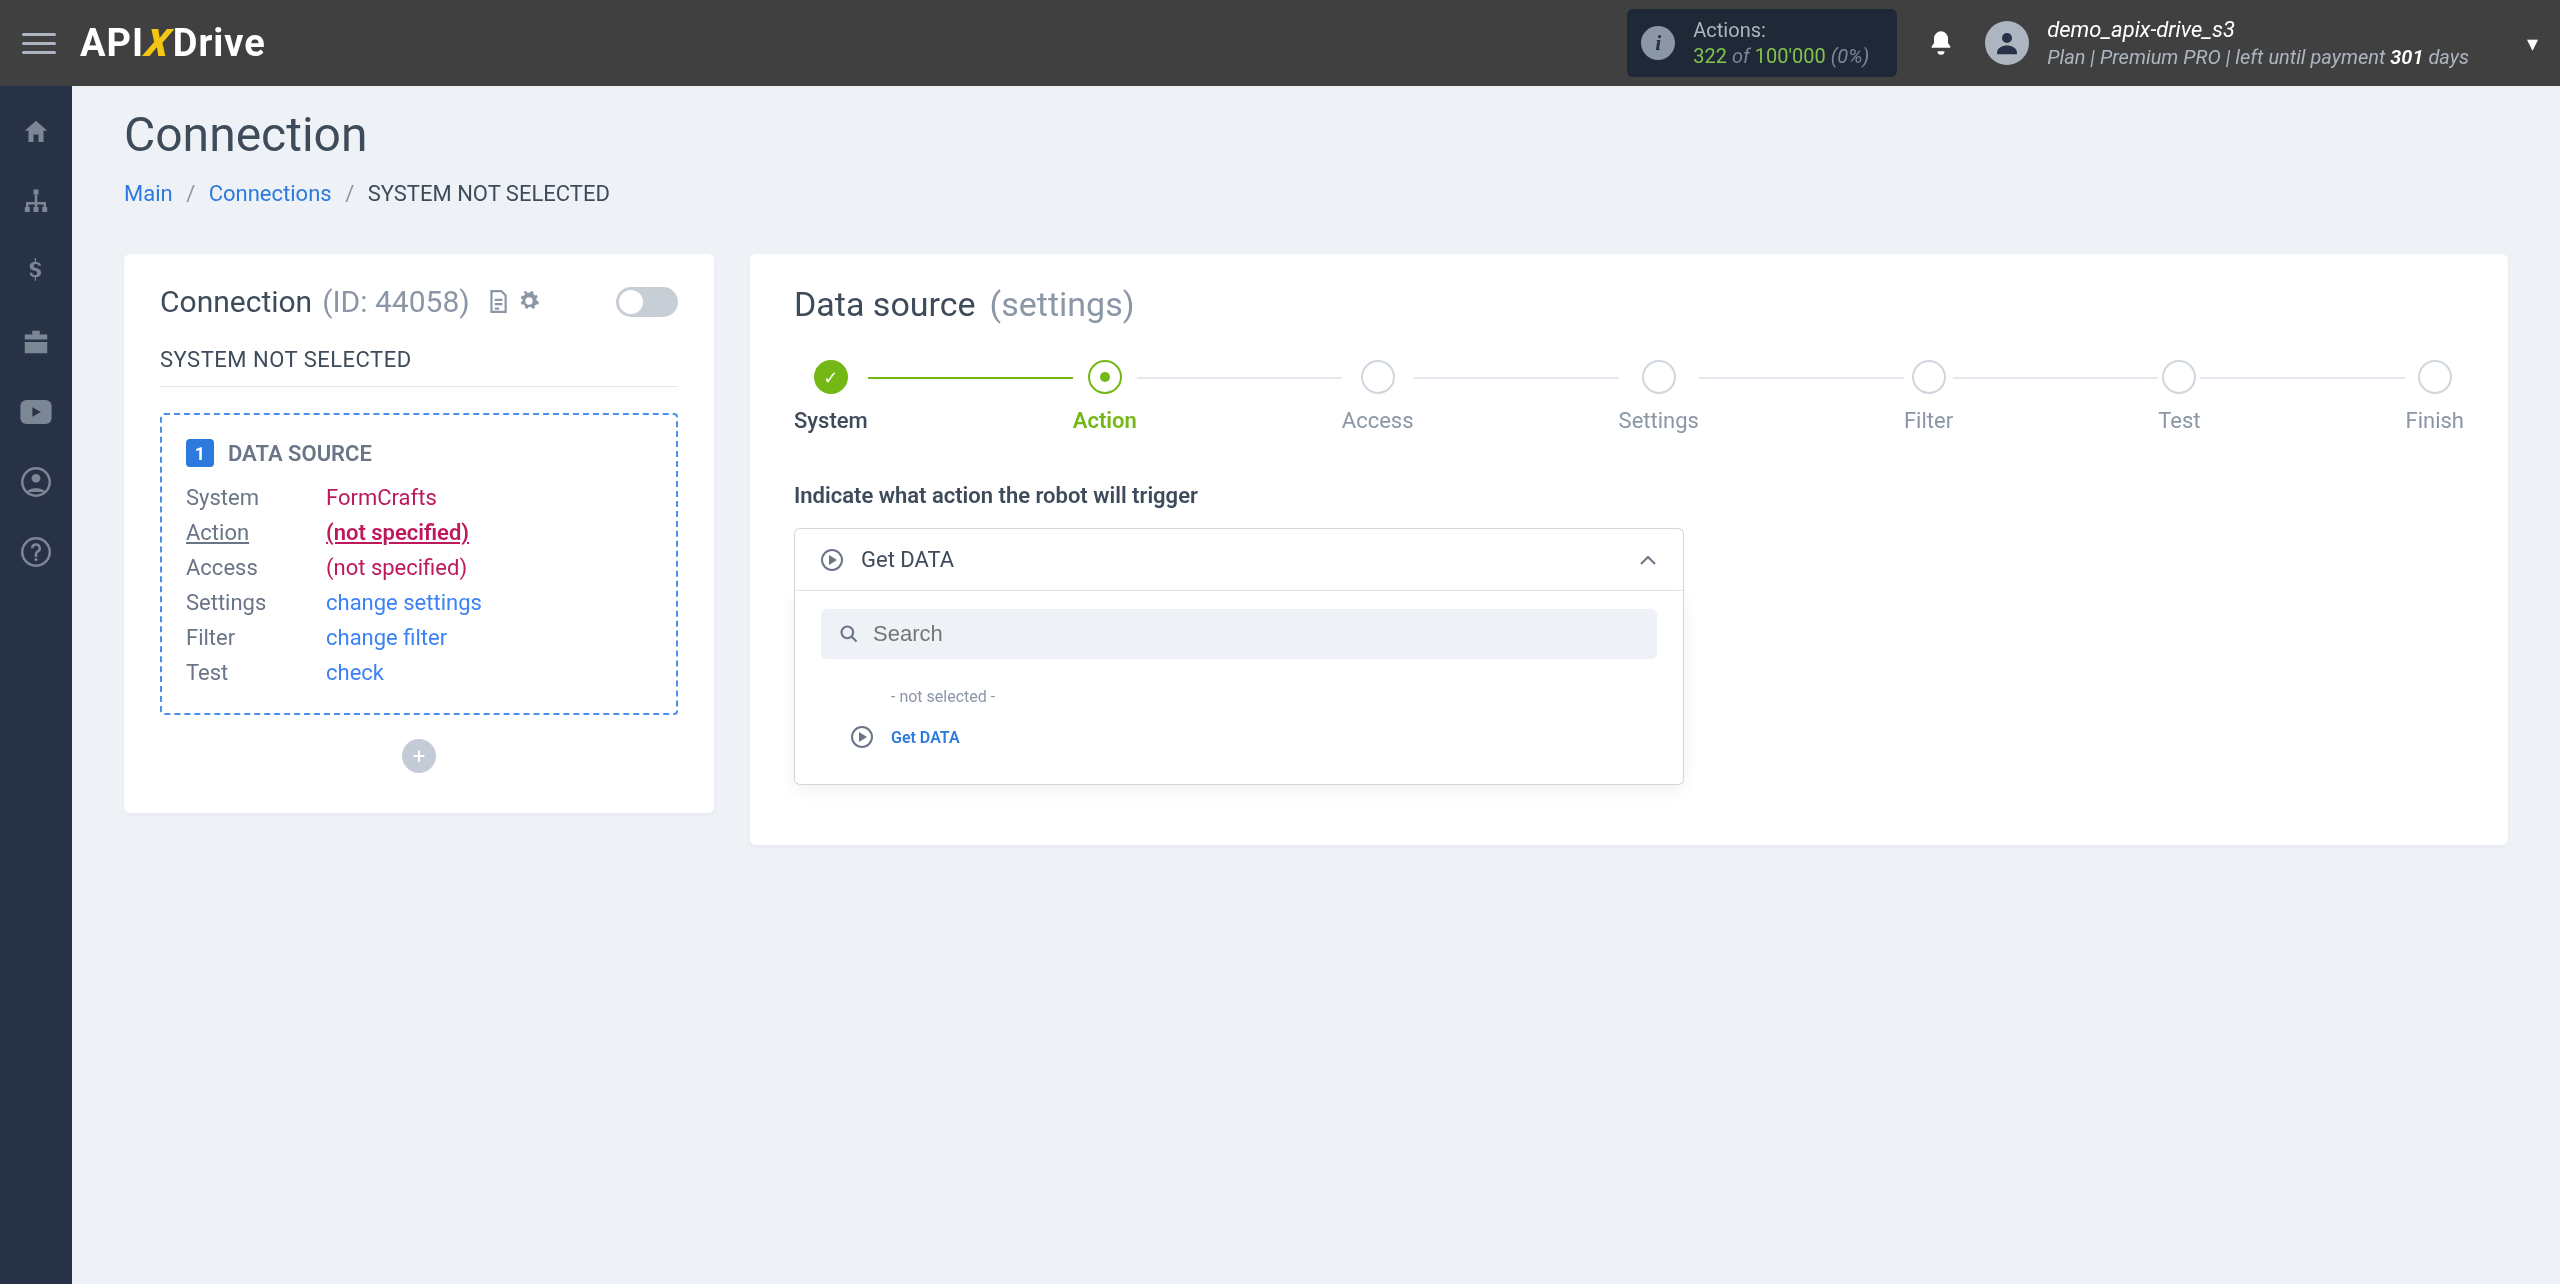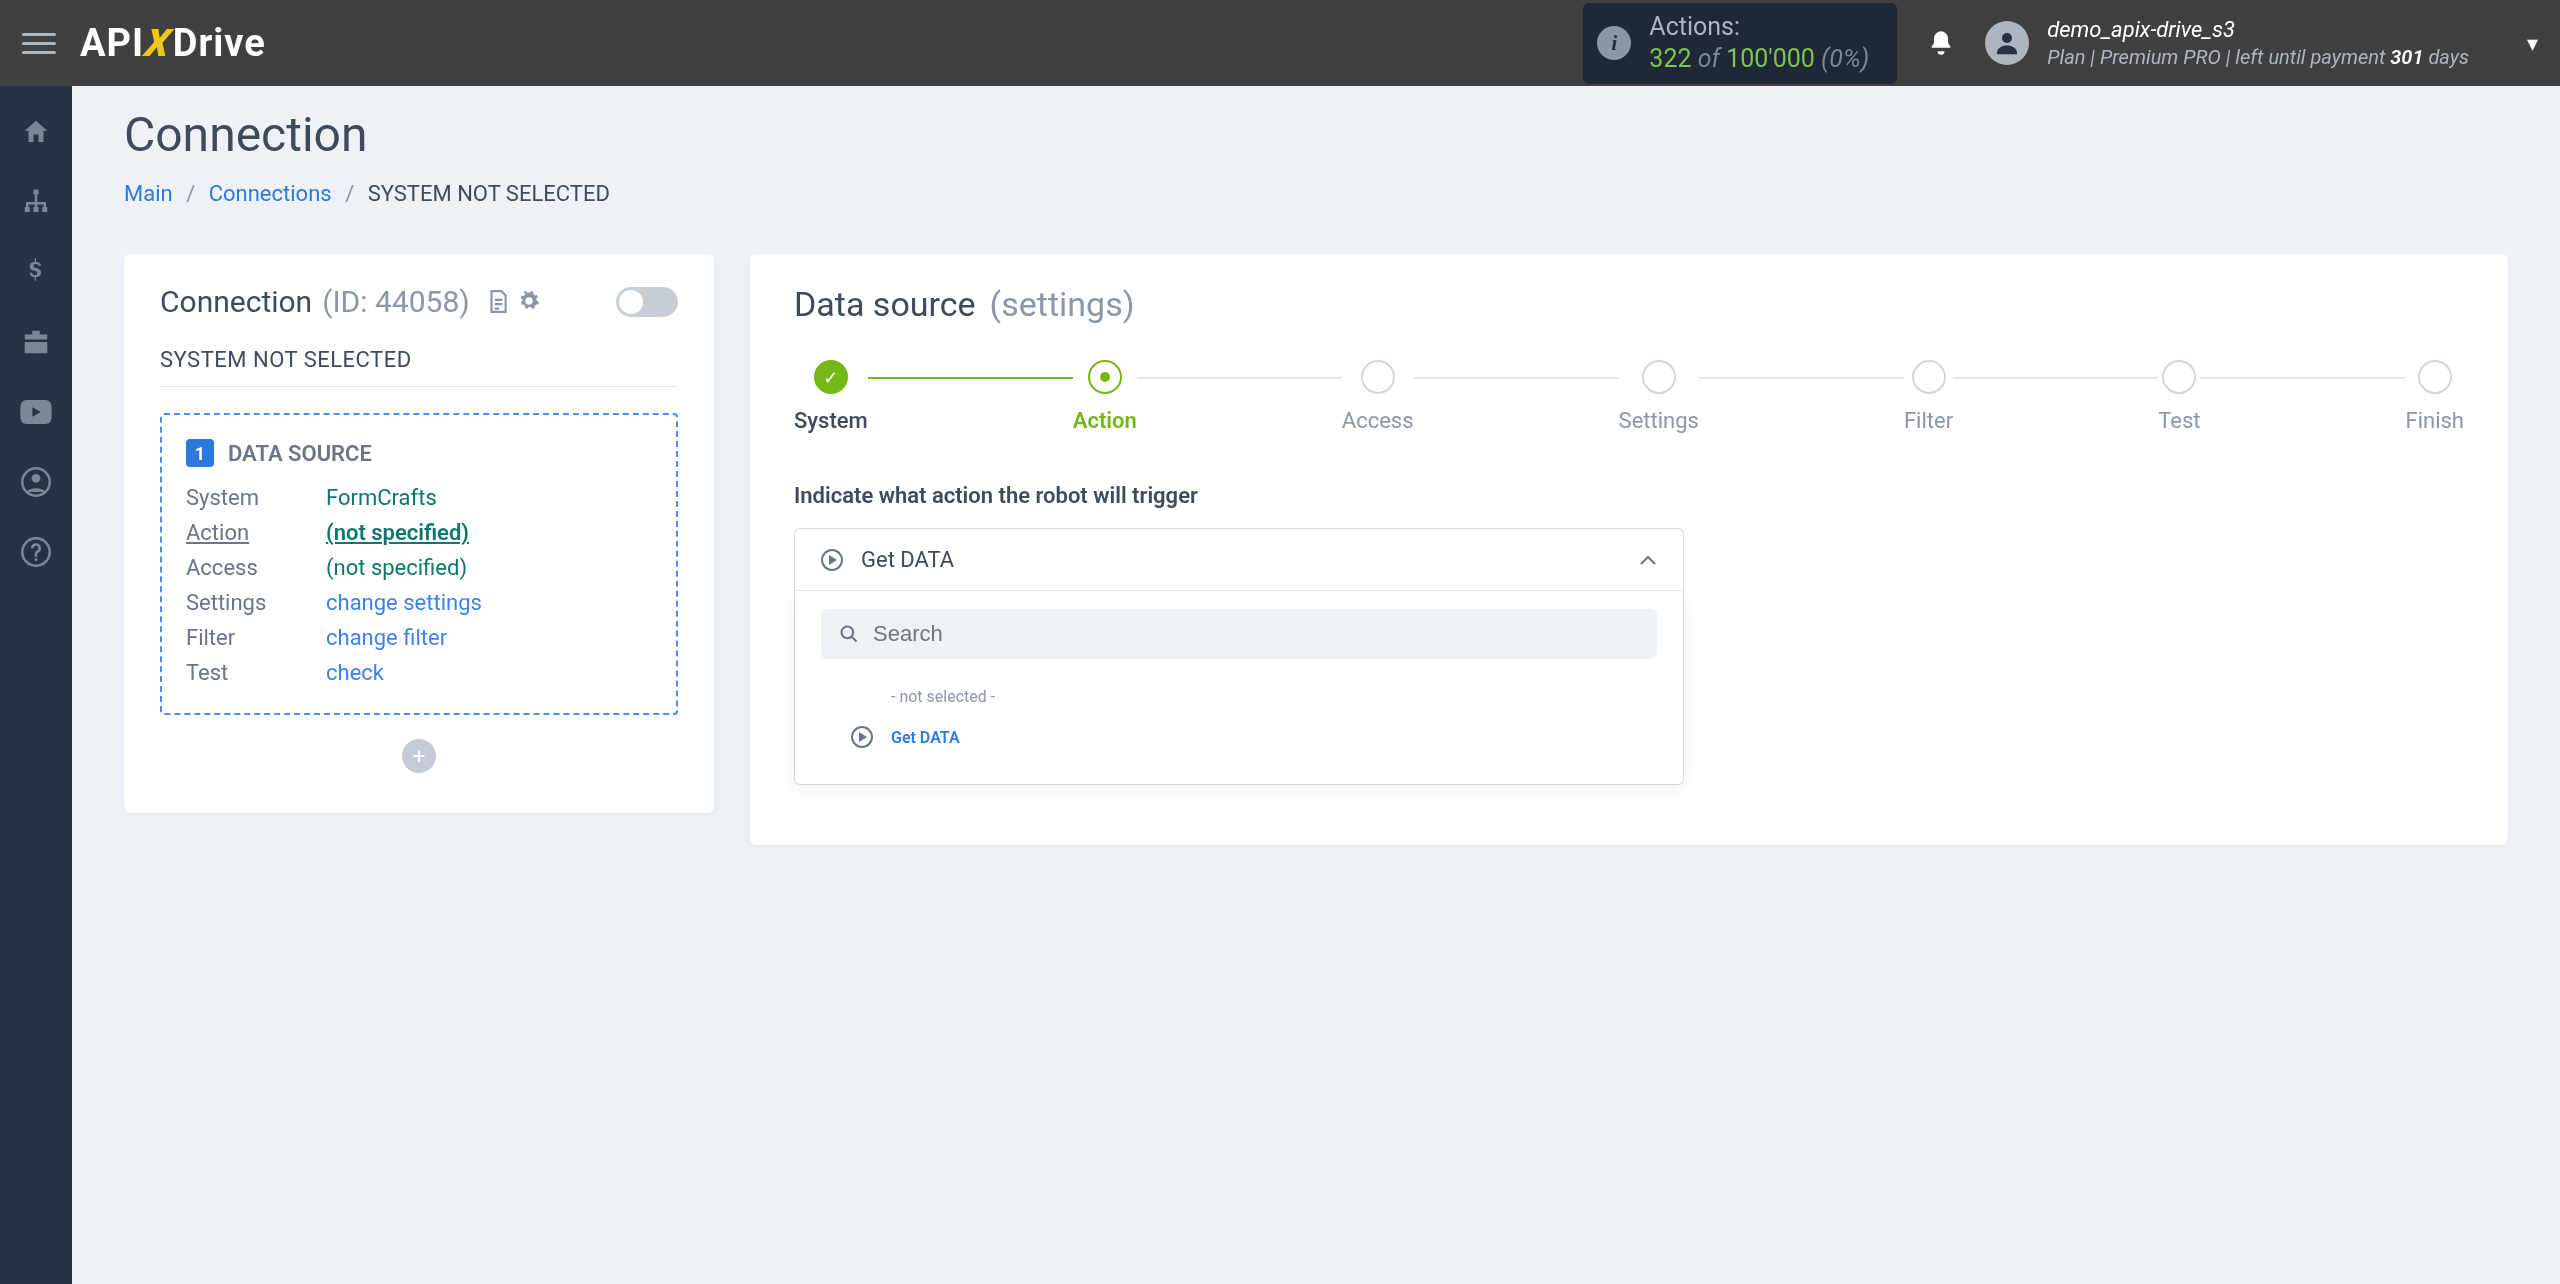--- a/index.html
+++ b/index.html
@@ -7,21 +7,21 @@
   
   
   .topbar { background: #404040; height: 86px; display: flex; align-items: center; padding: 0 22px; color: #adb5c0; }
   .hamburger { width: 34px; height: 34px; display: flex; flex-direction: column; justify-content: center; gap: 6px; cursor: pointer; margin-right: 24px; }
   .hamburger span { height: 3px; background: #adb5c0; border-radius: 2px; }
   .logo { display: flex; align-items: center; font-weight: 700; font-size: 38px; letter-spacing: 1px; color: #fff; }
   .logo .x { color: #f3c613; font-style: italic; transform: skewX(-10deg); margin: 0 2px; font-weight:900;}
   .topbar-spacer { flex: 1; }
   .actions-pill { background: #1f2837; border-radius: 6px; padding: 8px 28px 8px 14px; display: flex; align-items: center; gap: 18px; }
   .info-badge { width: 34px; height: 34px; border-radius: 50%; background: #8c97a6; display: flex; align-items: center; justify-content: center; font-family: Georgia, serif; font-style: italic; font-weight: 700; font-size: 22px; color: #283247; }
-  .actions-lines { font-size: 25px; line-height: 1.3; }
+  .actions-lines { font-size: 20px; line-height: 1.3; }
   .actions-lines .row1 { color: #adb5c0; }
   .actions-lines .val { color: #82c250; }
   .actions-lines .of { color: #7c8796; font-style: italic; }
   .actions-lines .pct { color: #7c8796; font-style: italic; }
   .bell { margin: 0 30px; color: #fff; font-size: 30px; cursor: pointer; }
   .user-block { display: flex; align-items: center; gap: 18px; cursor: pointer; }
   .avatar-circle { width: 44px; height: 44px; border-radius: 50%; background: #adb5c0; display: flex; align-items: center; justify-content: center; color: #283247; font-size: 28px; }
   .user-lines { font-size: 22px; line-height: 1.3; font-style: italic; }
   .user-lines .uname { color: #fff; }
   .user-lines .plan { color: #adb5c0; font-size: 20px; }
@@ -54,21 +54,21 @@
 
   .left-sub { color: #3e4b5b; font-size: 22px; margin: 28px 0 14px; letter-spacing: .5px; }
   .left-divider { border: none; border-top: 1px solid #e3e8ee; margin-bottom: 26px; }
 
   .ds-box { border: 2px dashed #4a8ef0; border-radius: 4px; padding: 24px 24px 28px; background: #fff; }
   .ds-title { display: flex; align-items: center; gap: 14px; font-weight: 600; font-size: 22px; color: #6a7587; margin-bottom: 18px; }
   .num-badge { width: 28px; height: 28px; background: #2d7adf; color: #fff; border-radius: 4px; display: flex; align-items: center; justify-content: center; font-size: 18px; font-weight: 700; }
   .ds-grid { display: grid; grid-template-columns: 140px 1fr; row-gap: 10px; font-size: 22px; }
   .ds-grid .k { color: #6a7587; }
   .ds-grid .k.u { text-decoration: underline; }
-  .ds-grid .v-link { color: #0f766e; cursor: pointer; }
+  .ds-grid .v-link { color: #be185d; cursor: pointer; }
   .ds-grid .v-link.u { text-decoration: underline; font-weight:600;}
   .ds-grid .v-mut { color: #3b82f6; }
   .plus-circle { width: 34px; height: 34px; border-radius:50%; background:#c2cbd6; color:#fff; display:flex;align-items:center;justify-content:center;font-size:22px;margin:24px auto 0;cursor:pointer;}
 
   .right-head { display: flex; align-items: baseline; gap: 14px; margin-bottom: 36px; }
   .right-head h2 { font-size: 34px; font-weight: 400; color: #3e4b5b; }
   .right-head .sub { font-size: 34px; font-weight: 400; color: #8b96a6; }
 
   .steps { display: flex; align-items: center; justify-content: space-between; position: relative; margin-bottom: 50px; }
   .step { display: flex; flex-direction: column; align-items: center; gap: 14px; font-size: 22px; z-index:1; background:#fff;}

